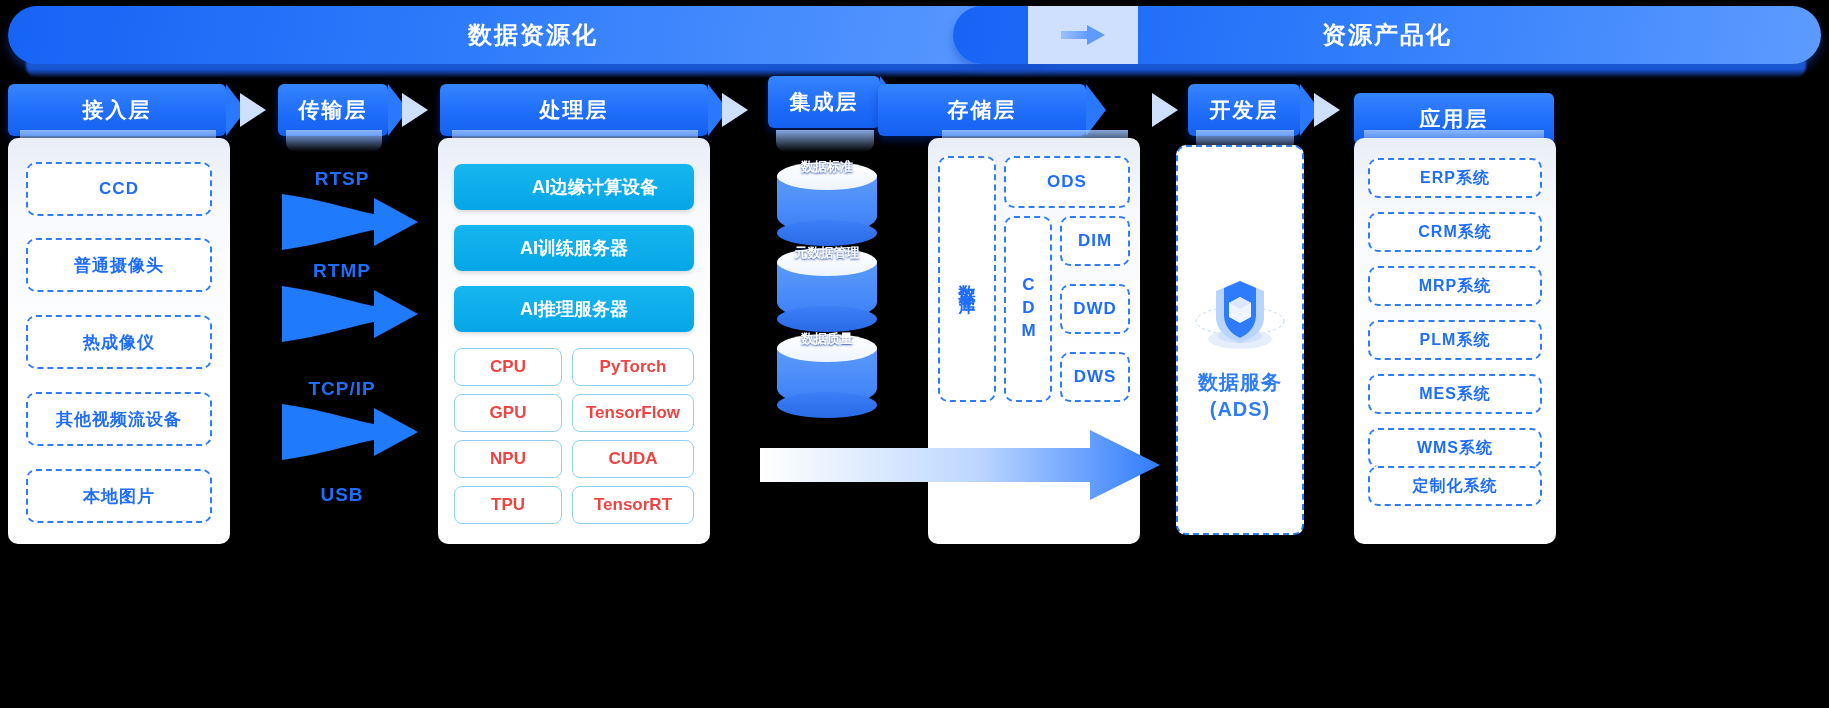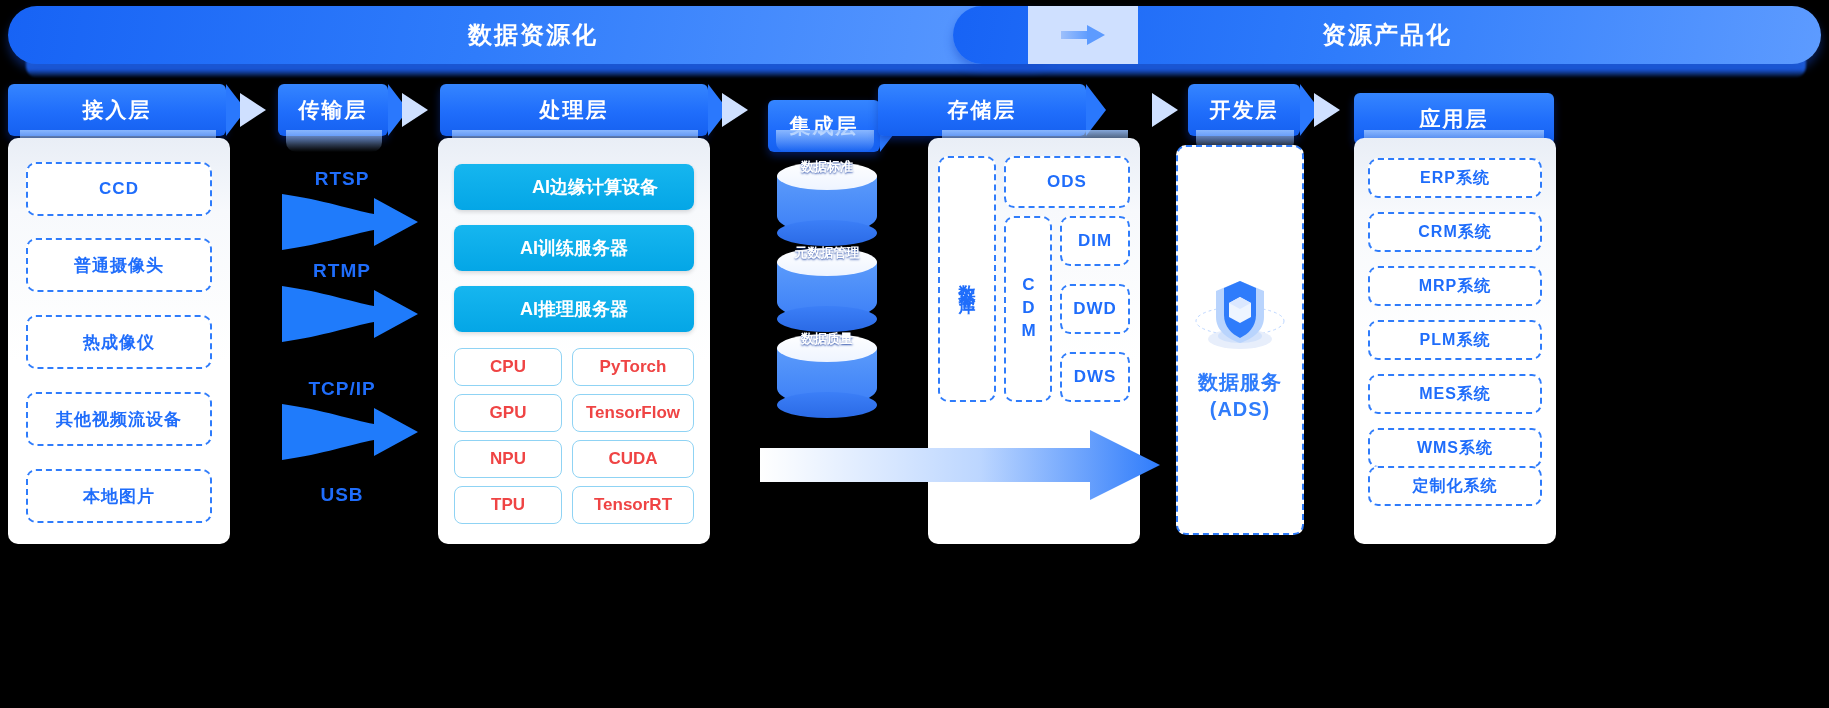--- a/index.html
+++ b/index.html
@@ -181,21 +181,21 @@
   </div>
   <div class="hdr-glow" style="left:286px; top:130px; width:96px;"></div>
   <div class="conn" style="left:402px; top:93px;"></div>
 
   <div class="hdr" style="left:440px; top:84px; width:268px;">
     <span>处理层</span>
   </div>
   <div class="hdr-glow" style="left:452px; top:130px; width:246px;"></div>
   <div class="conn" style="left:722px; top:93px;"></div>
 
-  <div class="hdr" style="left:768px; top:100px; width:112px;">
+  <div class="hdr" style="left:768px; top:76px; width:112px;">
     <span>集成层</span>
   </div>
   <div class="hdr-glow" style="left:776px; top:130px; width:98px;"></div>
   <div class="conn" style="left:894px; top:93px;"></div>
 
   <div class="hdr" style="left:878px; top:84px; width:208px;">
     <span>存储层</span>
   </div>
   <div class="hdr-glow" style="left:942px; top:130px; width:186px;"></div>
   <div class="conn" style="left:1152px; top:93px;"></div>

